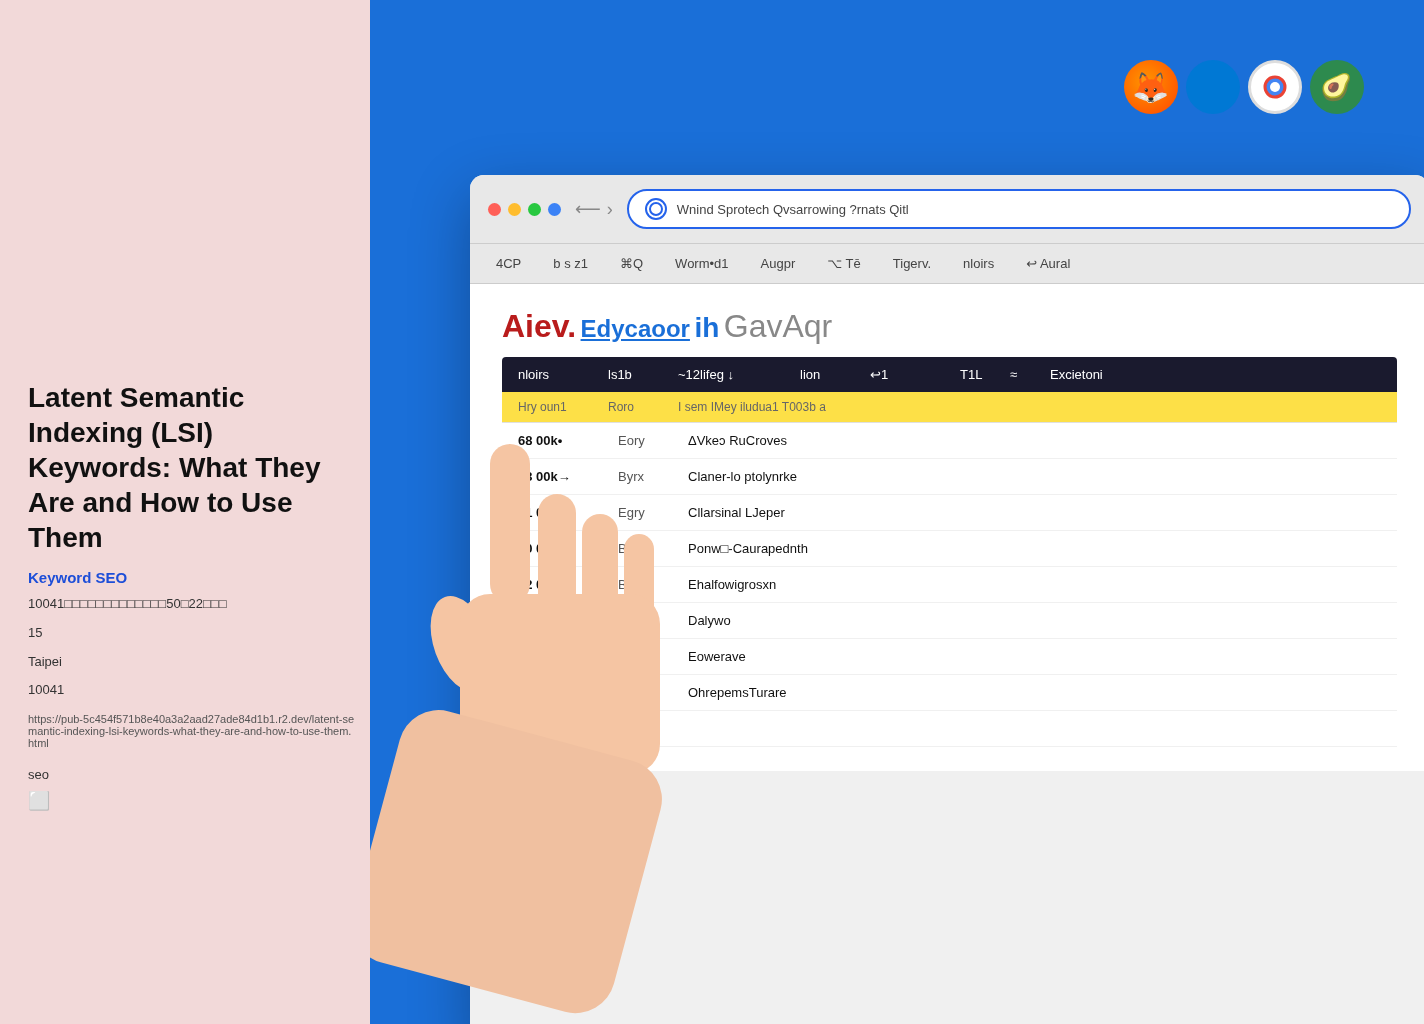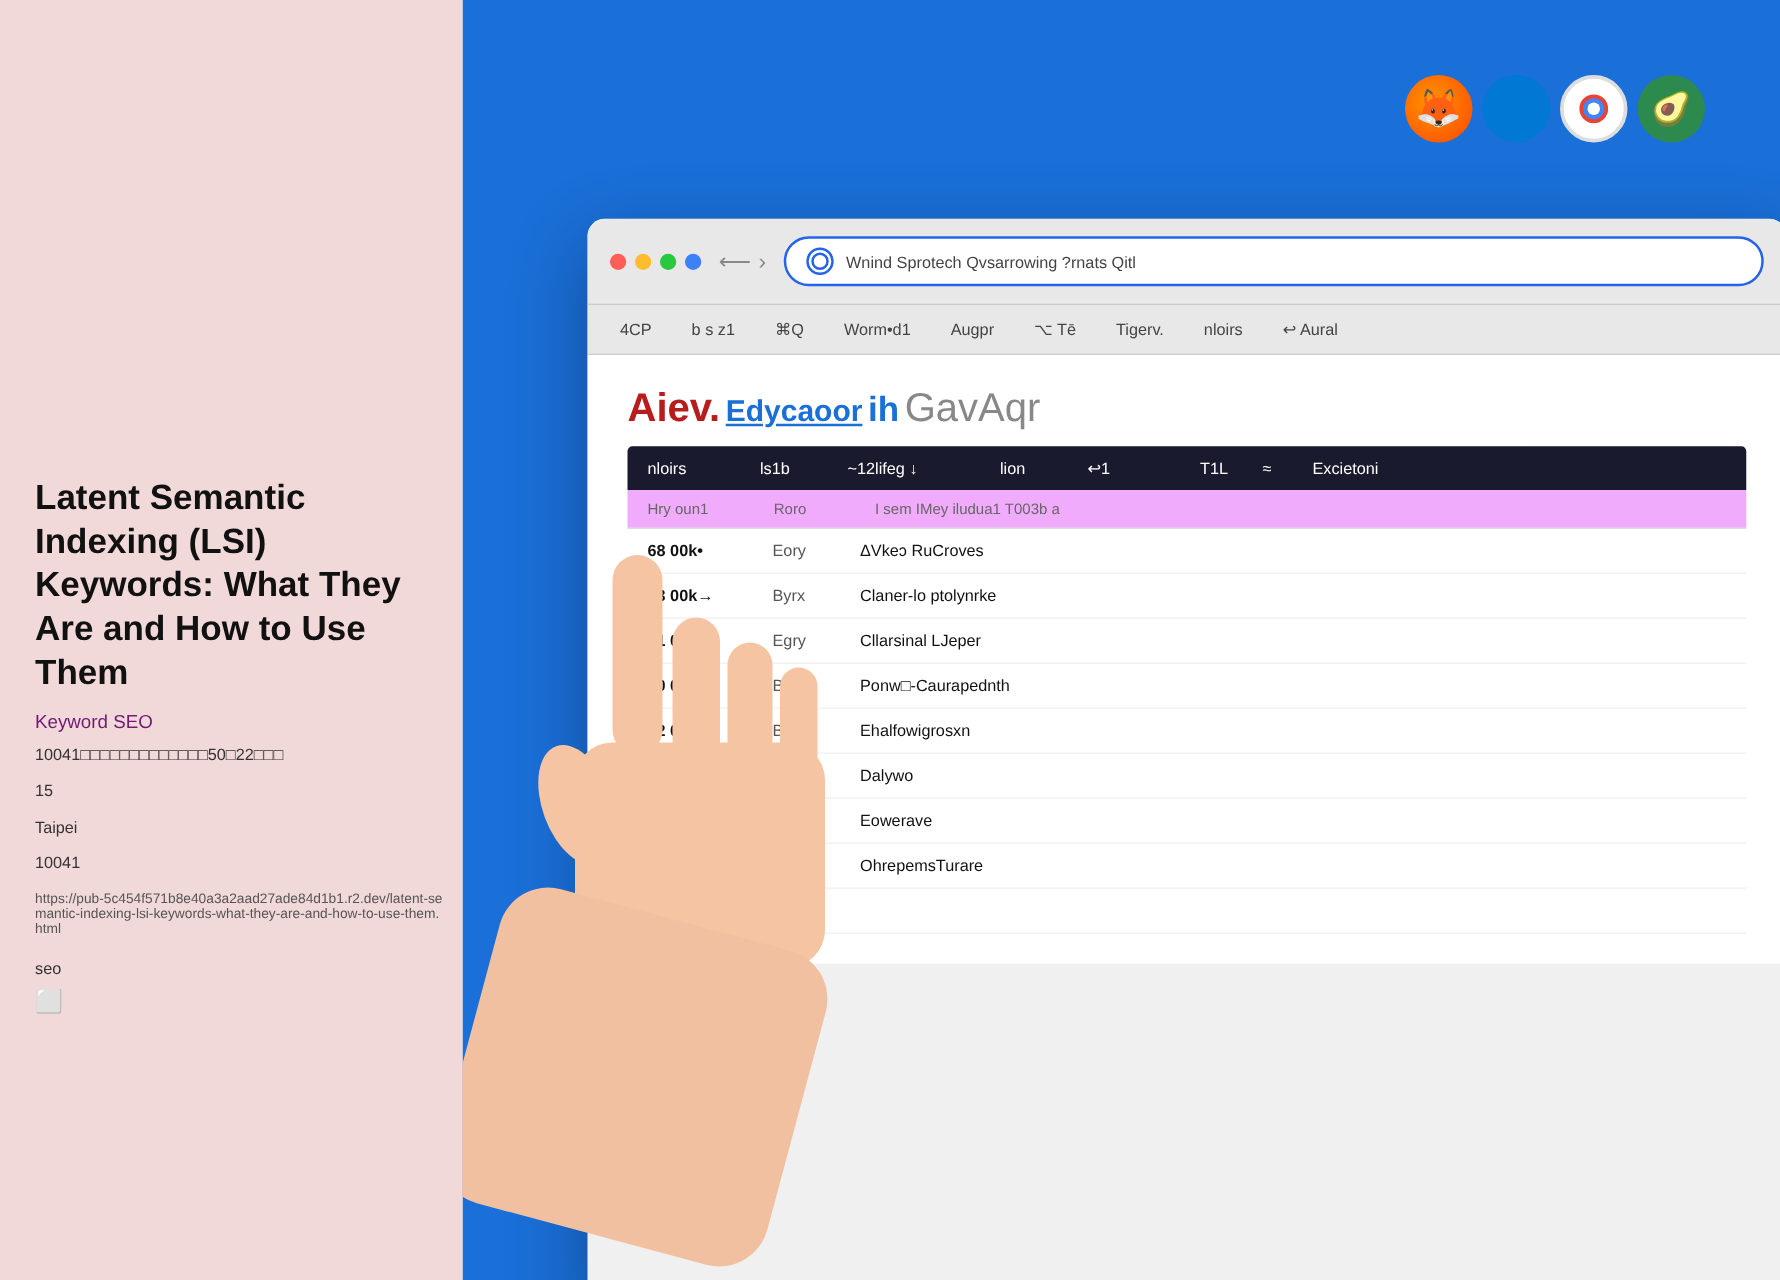--- a/index.html
+++ b/index.html
@@ -27,22 +27,22 @@
     .article-title {
       font-size: 28px;
       font-weight: 700;
       color: #111;
       line-height: 1.25;
       margin-bottom: 6px;
     }
 
     .article-category {
       font-size: 15px;
-      font-weight: 400;
-      color: #701a75;
+      font-weight: 700;
+      color: #1d4ed8;
     }
 
     .article-meta {
       font-size: 13px;
       color: #333;
       line-height: 1.6;
     }
 
     .article-url {
       font-size: 11px;
@@ -196,25 +196,25 @@
       color: white;
       padding: 10px 16px;
       font-size: 13px;
       gap: 20px;
       border-radius: 4px 4px 0 0;
     }
 
     .table-subheader {
       display: flex;
       align-items: center;
-      background: #f0abfc;
+      background: #fde047;
       padding: 8px 16px;
       font-size: 12px;
       color: #666;
-      gap: 31px;
+      gap: 20px;
       border-bottom: 1px solid #e0e0e0;
     }
 
     .table-row {
       display: flex;
       align-items: center;
       padding: 10px 16px;
       border-bottom: 1px solid #f0f0f0;
       font-size: 13px;
       gap: 20px;

